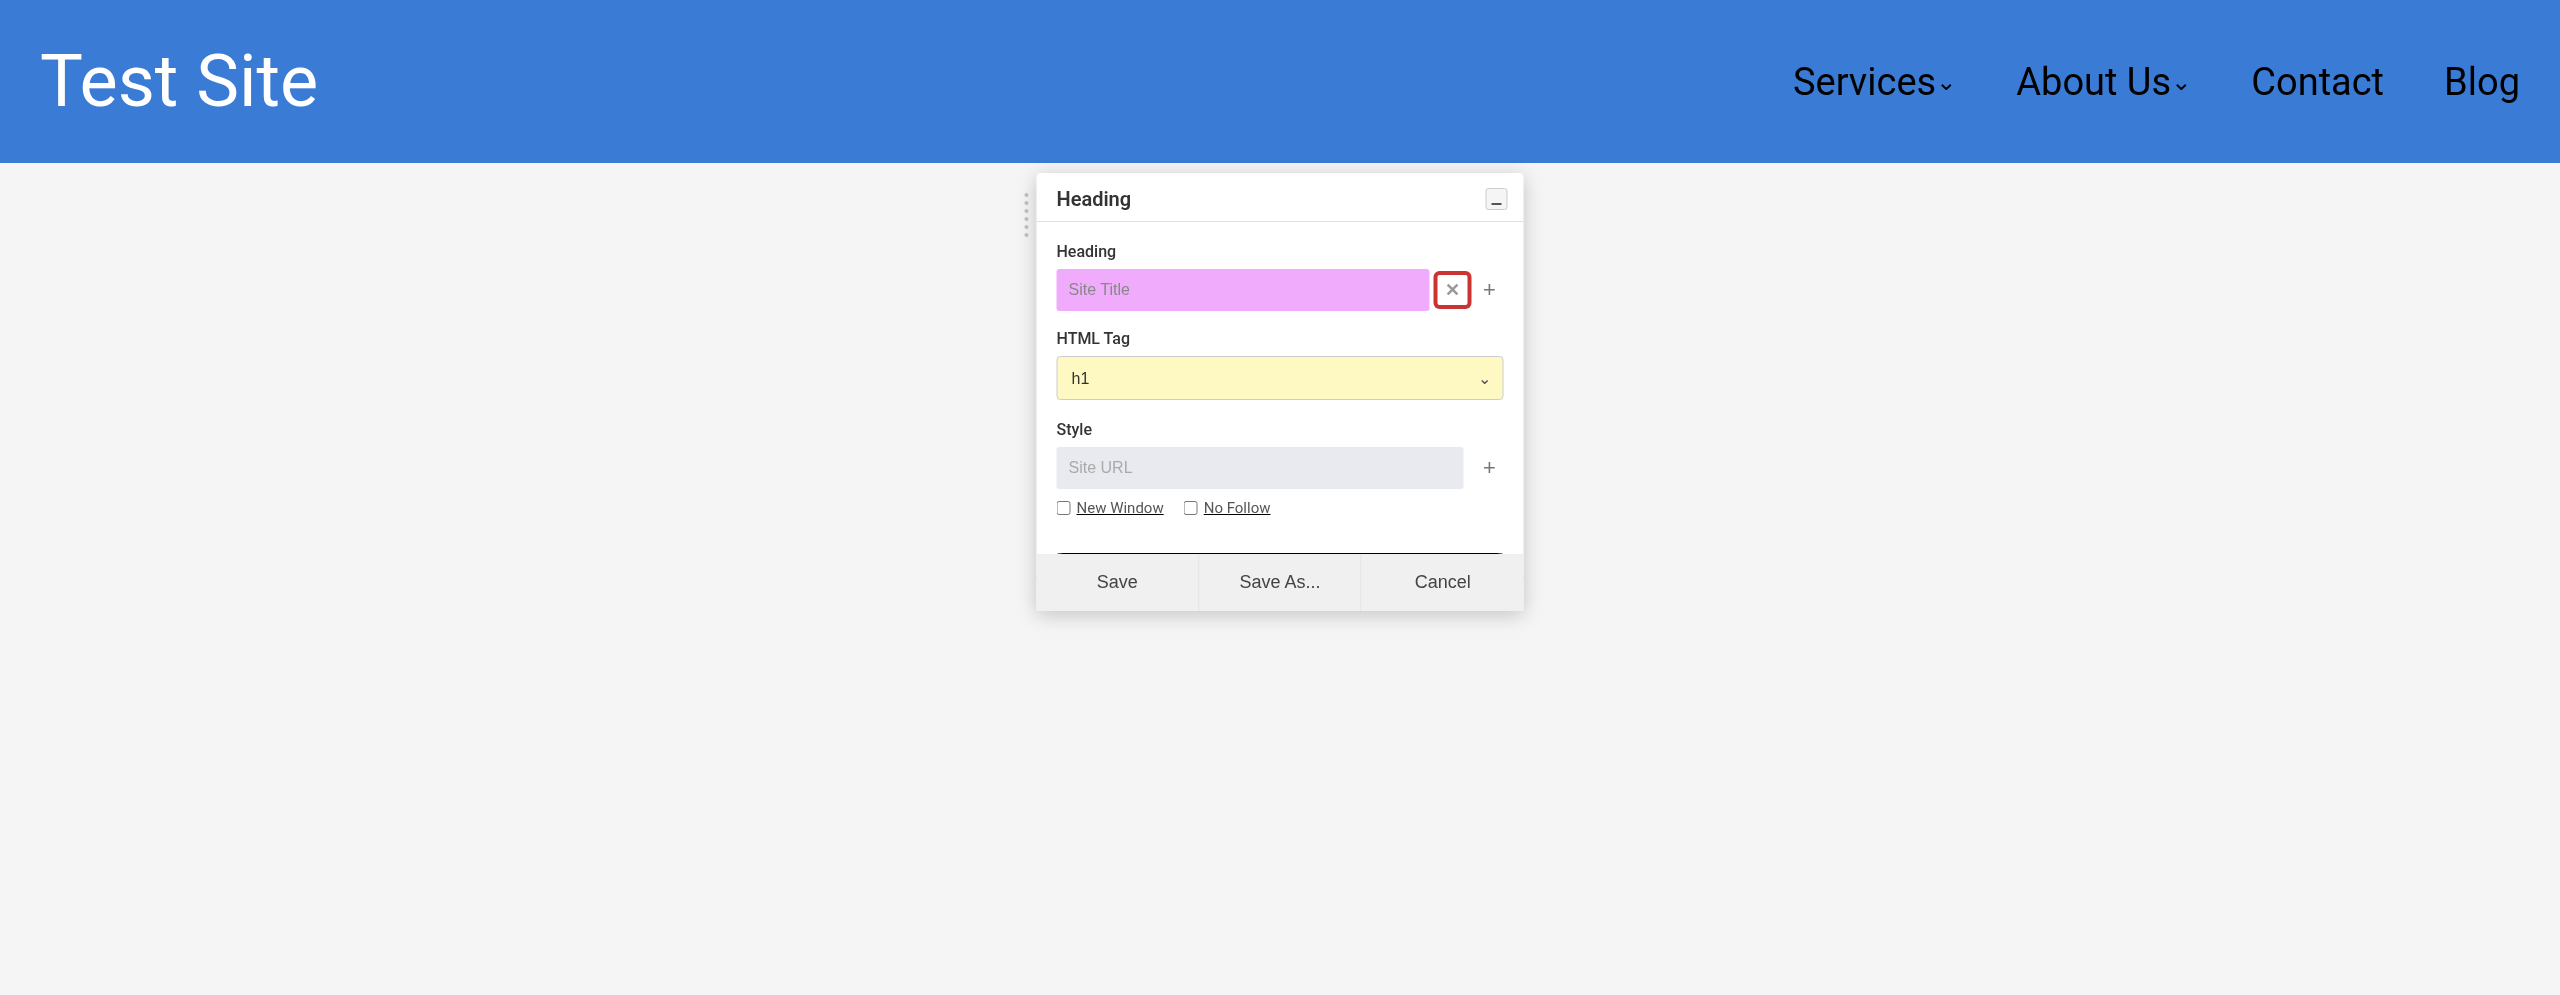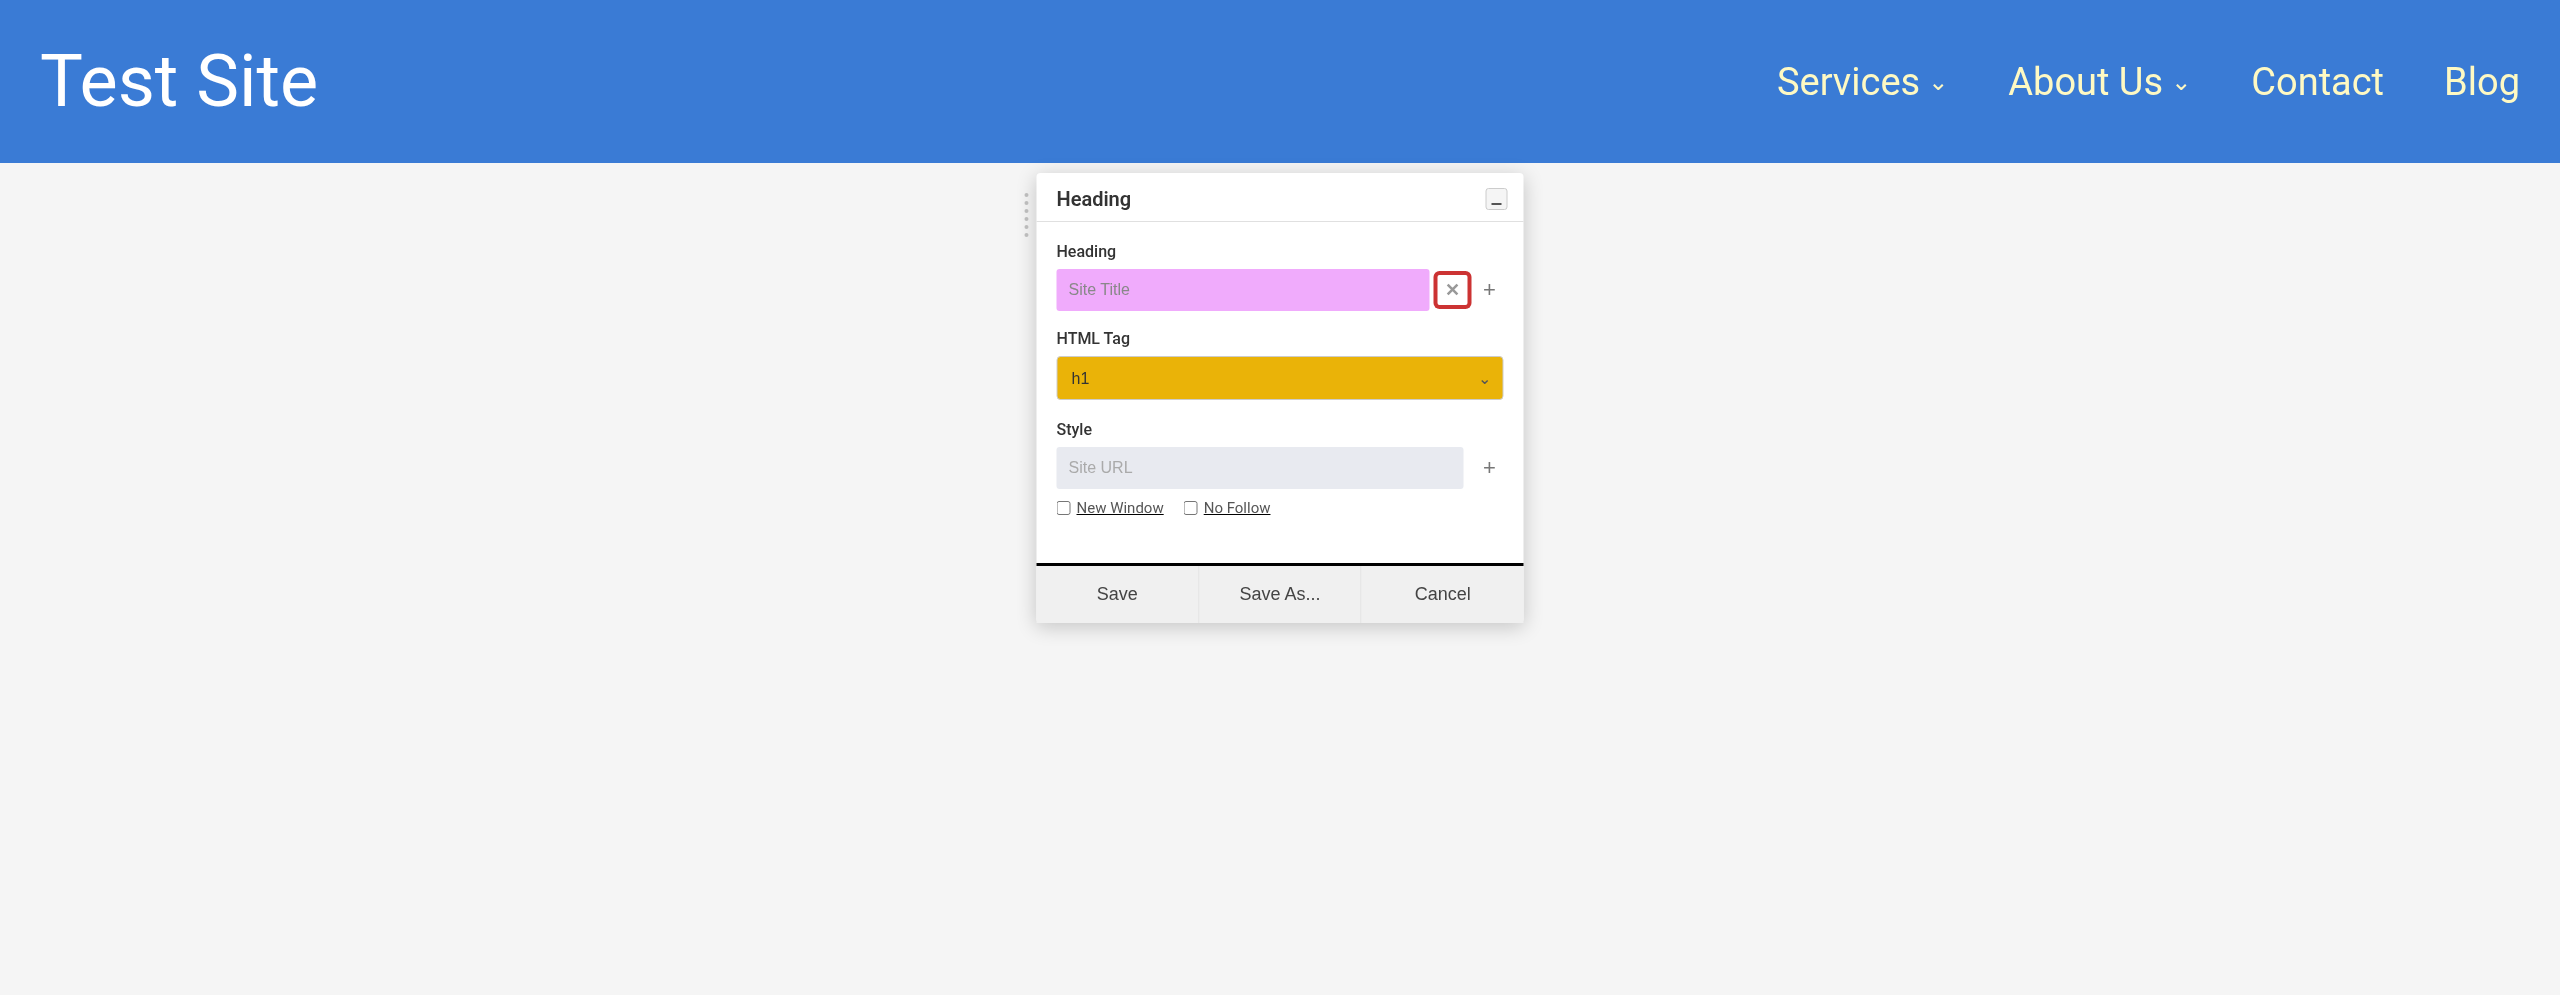--- a/index.html
+++ b/index.html
@@ -26,27 +26,27 @@
       font-size: 72px;
       font-weight: 400;
       margin-right: auto;
     }
     .nav {
       display: flex;
       align-items: center;
       gap: 60px;
     }
     .nav-item {
-      color: #fef9c3;
+      color: #000000;
       font-size: 38px;
       font-weight: 400;
       cursor: pointer;
       display: flex;
       align-items: center;
-      gap: 8px;
+      gap: 0;
     }
     .nav-item .chevron {
       font-size: 24px;
     }
 
     
     .page-body {
       width: 100%;
       height: calc(995px - 140px);
       background: #f5f5f5;
@@ -185,21 +185,21 @@
     }
 
     .select-row {
       margin-bottom: 20px;
     }
     .select-wrapper {
       position: relative;
     }
     .select-wrapper select {
       width: 100%;
-      background: #eab308;
+      background: #fef9c3;
       border: 1px solid #ccc;
       border-radius: 4px;
       padding: 10px 40px 10px 14px;
       font-size: 16px;
       color: #333;
       height: 44px;
       outline: none;
       appearance: none;
       cursor: pointer;
     }
@@ -251,22 +251,22 @@
     }
     .checkbox-item input[type="checkbox"] {
       width: 14px;
       height: 14px;
       cursor: pointer;
     }
 
     
     .dialog-footer {
       display: flex;
-      border-top: 3px solid #000000;
-      margin-top: 10px;
+      border-top: 1px solid #000000;
+      border-radius: 27px;
     }
     .footer-btn {
       flex: 1;
       padding: 18px;
       font-size: 18px;
       font-weight: 500;
       border: none;
       background: #f0f0f0;
       color: #444;
       cursor: pointer;

